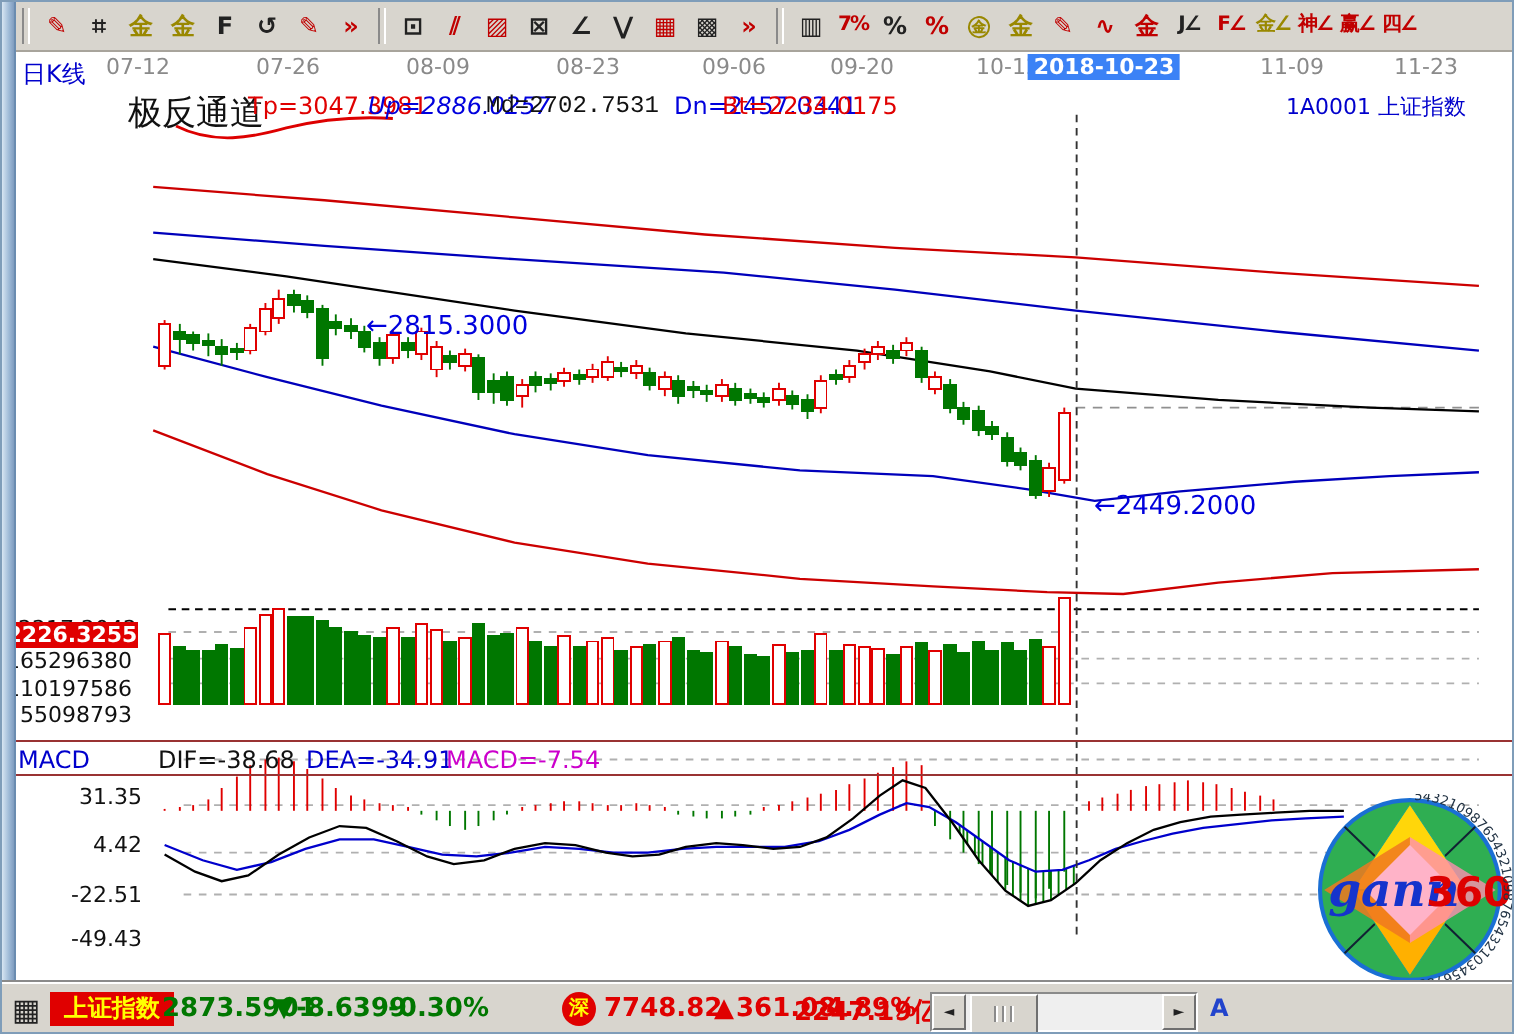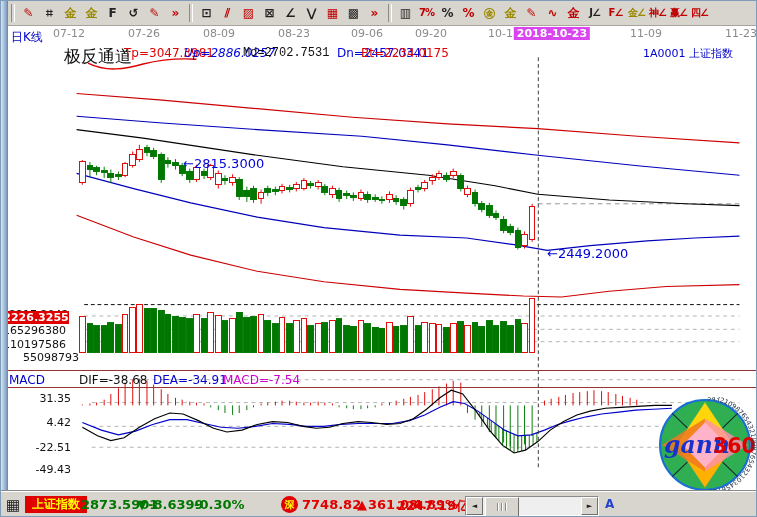--- a/index.html
+++ b/index.html
@@ -9,21 +9,21 @@
        background:linear-gradient(90deg,#d7e5f2,#9db9d6 60%,#7f9cbf);border-right:1px solid #6a8cb0;}
   
   #toolbar{position:absolute;left:7px;top:0;right:0;height:24px;background:#d8d5ce;
        border-bottom:1px solid #a8a49c;display:flex;align-items:center;z-index:5;}
   .tsep{width:2px;height:18px;border-left:1px solid #8a8a8a;border-right:1px solid #ffffff;margin:0 3px;}
   .tgroup{display:flex;align-items:center;}
   .ticon{width:21px;height:20px;display:flex;align-items:center;justify-content:center;
        font-size:12px;line-height:1;font-weight:bold;cursor:default;}
   
   .dlabel{position:absolute;top:26px;transform:translateX(-50%);font-size:11px;color:#8a8a8a;z-index:3;white-space:nowrap;}
-  .dlabel.hl{background:#d946ef;color:#ffffff;padding:0 3px;font-weight:bold;}
+  .dlabel.hl{background:#3b82f6;color:#ffffff;padding:0 3px;font-weight:bold;}
   
   #period-label{position:absolute;left:10px;top:28px;font-size:12px;color:#0000cc;z-index:3;}
   #indicator-label{position:absolute;left:63px;top:44px;font-size:17px;color:#111;z-index:3;}
   .hval{position:absolute;top:45px;font-size:12px;z-index:3;white-space:nowrap;}
   #symbol-label{position:absolute;left:642px;top:45px;font-size:11px;color:#0000cc;z-index:3;white-space:nowrap;}
   
   #anno-high{position:absolute;left:182px;top:155px;font-size:13px;color:#0000dd;z-index:3;}
   #anno-low{position:absolute;left:546px;top:245px;font-size:13px;color:#0000dd;z-index:3;}
   #level-badge{position:absolute;left:2px;top:310px;width:66px;height:13px;background:#e00000;color:#ffffff;
        font-size:11px;font-weight:bold;text-align:center;line-height:13px;z-index:4;}
@@ -471,29 +471,29 @@
   </div>
 <span class="dlabel" style="left: 68px;">07-12</span>
     <span class="dlabel" style="left: 143px;">07-26</span>
     <span class="dlabel" style="left: 218px;">08-09</span>
     <span class="dlabel" style="left: 293px;">08-23</span>
     <span class="dlabel" style="left: 366px;">09-06</span>
     <span class="dlabel" style="left: 430px;">09-20</span>
     <span class="dlabel" style="left: 503px;">10-12</span>
     <span class="dlabel hl" style="left: 551px;">2018-10-23</span>
     <span class="dlabel" style="left: 645px;">11-09</span>
-    <span class="dlabel" style="left: 740px;">11-23</span>
+    <span class="dlabel" style="left: 712px;">11-23</span>
     <span class="hval" style="left: 123px; color: rgb(224, 0, 0);">Tp=3047.3981</span>
     <span class="hval" style="left: 183px; color: rgb(0, 0, 221); font-style: italic;">Up=2886.0257</span>
     <span class="hval" style="left: 242px; color: rgb(17, 17, 17); font-family: Liberation Mono, monospace;">Md=2702.7531</span>
     <span class="hval" style="left: 300px; color: rgb(0, 0, 221); margin-left: 36px;">Dn=2457.0341</span>
     <span class="hval" style="left: 360px; color: rgb(224, 0, 0);">Bt=2234.0175</span>
     <div class="vaxis" style="top: 323px;">165296380</div>
     <div class="vaxis" style="top: 337px;">110197586</div>
-    <div class="vaxis" style="top: 350px; padding-left: 13px;">55098793</div>
+    <div class="vaxis" style="top: 350px;">55098793</div>
     <span class="mlabel" style="left: 8px; color: rgb(0, 0, 204);">MACD</span>
     <span class="mlabel" style="left: 78px; color: rgb(17, 17, 17);">DIF=-38.68</span>
     <span class="mlabel" style="left: 152px; color: rgb(0, 0, 204);">DEA=-34.91</span>
     <span class="mlabel" style="left: 222px; color: rgb(204, 0, 204);">MACD=-7.54</span>
     <div class="maxis" style="top: 391px;">31.35</div>
     <div class="maxis" style="top: 415px;">4.42</div>
     <div class="maxis" style="top: 440px;">-22.51</div>
     <div class="maxis" style="top: 462px;">-49.43</div>
   </div>
 

